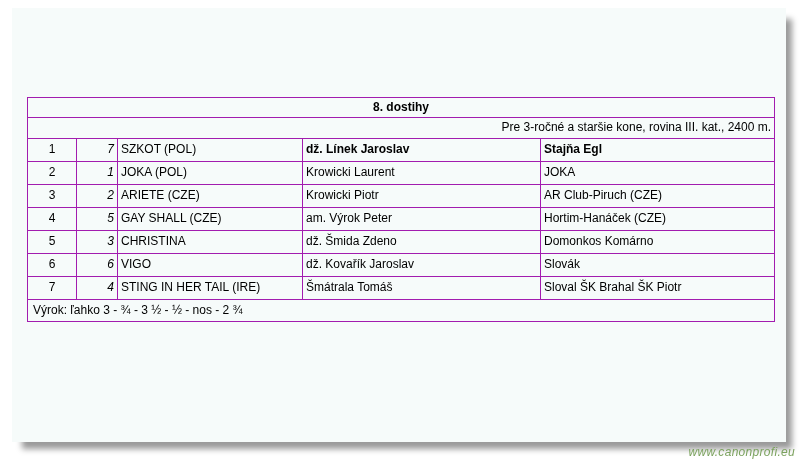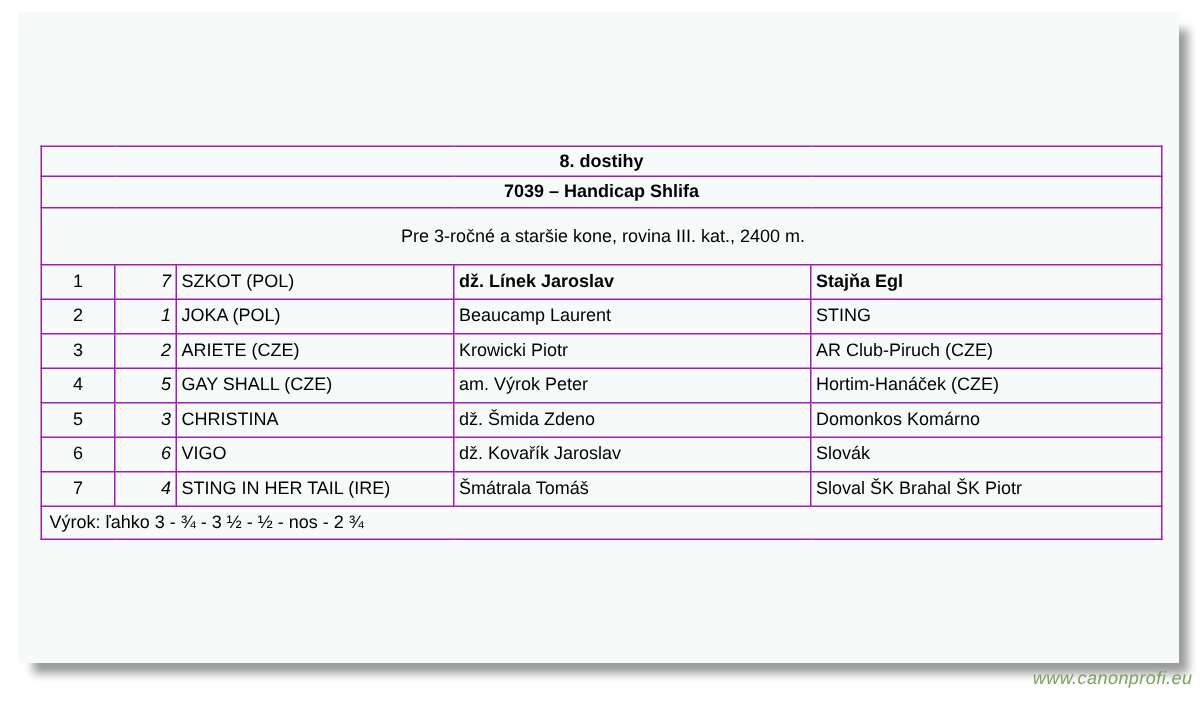--- a/index.html
+++ b/index.html
@@ -33,21 +33,21 @@
     border: 1px solid #a21caf;
     padding: 0 3px;
     font-size: 12px;
     line-height: 1.1;
     white-space: nowrap;
     overflow: hidden;
   }
 
   tr.hdr-race      td { height: 20px; text-align: center; font-weight: bold; }
   tr.hdr-title     td { height: 21px; text-align: center; font-weight: bold; }
-  tr.hdr-cond      td { height: 38px; text-align: center; padding-left: 5px; }
+  tr.hdr-cond      td { height: 21px; text-align: right; padding-left: 5px; }
 
   tr.data-row td { height: 23px; }
   td.pos    { text-align: center; font-size: 15px; }
   td.num    { text-align: right; font-style: italic; font-size: 13px; padding-right: 5px; }
   td.horse  { font-weight: normal; }
   td.jockey { }
   td.stable { }
   tr.winner td.jockey, tr.winner td.stable { font-weight: bold; }
 
   tr.verdict-row td { height: 22px; padding-left: 5px; margin-left: 40px; }
@@ -73,40 +73,37 @@
         <col style="width:41px">
         <col style="width:185px">
         <col style="width:238px">
         <col style="width:234px">
       </colgroup>
 
       <tbody>
           <tr class="hdr-race">
         <td colspan="5">8. dostihy</td>
       </tr>
-      <tr class="hdr-title">
-        <td colspan="5">7039 – Handicap Shlifa</td>
-      </tr>
       <tr class="hdr-cond">
         <td colspan="5">Pre 3-ročné a staršie kone, rovina III. kat., 2400 m.</td>
       </tr>
 
       <tr class="data-row winner">
         <td class="pos">1</td>
         <td class="num">7</td>
         <td class="horse">SZKOT (POL)</td>
         <td class="jockey">dž. Línek Jaroslav</td>
         <td class="stable">Stajňa Egl</td>
       </tr>
       <tr class="data-row">
         <td class="pos">2</td>
         <td class="num">1</td>
         <td class="horse">JOKA (POL)</td>
-        <td class="jockey">Beaucamp Laurent</td>
-        <td class="stable">STING</td>
+        <td class="jockey">Krowicki Laurent</td>
+        <td class="stable">JOKA</td>
       </tr>
       <tr class="data-row">
         <td class="pos">3</td>
         <td class="num">2</td>
         <td class="horse">ARIETE (CZE)</td>
         <td class="jockey">Krowicki Piotr</td>
         <td class="stable">AR Club-Piruch (CZE)</td>
       </tr>
       <tr class="data-row">
         <td class="pos">4</td>

